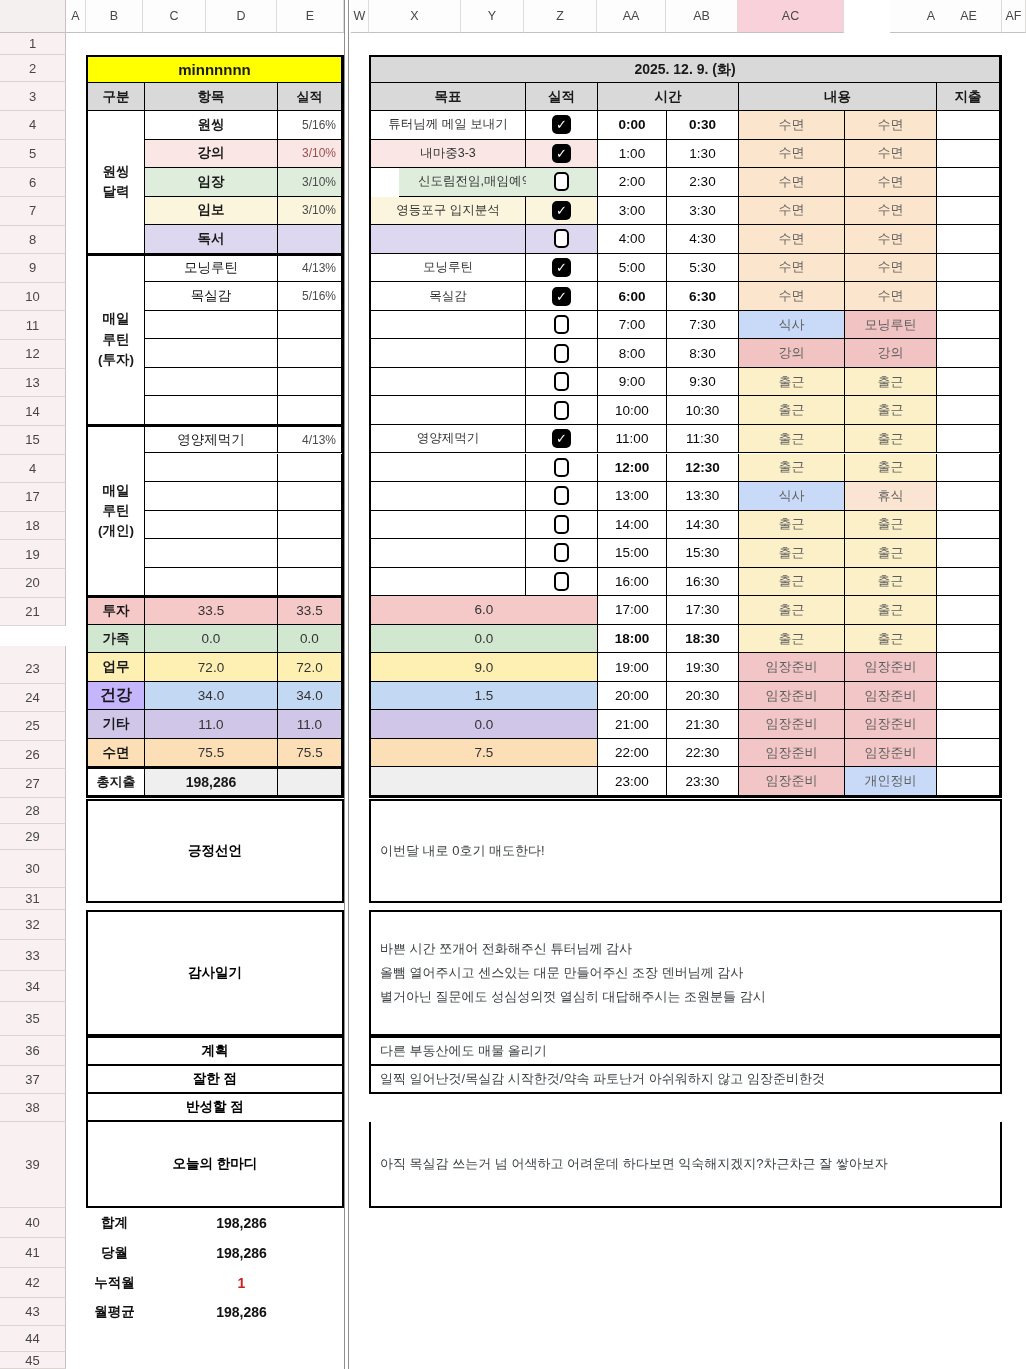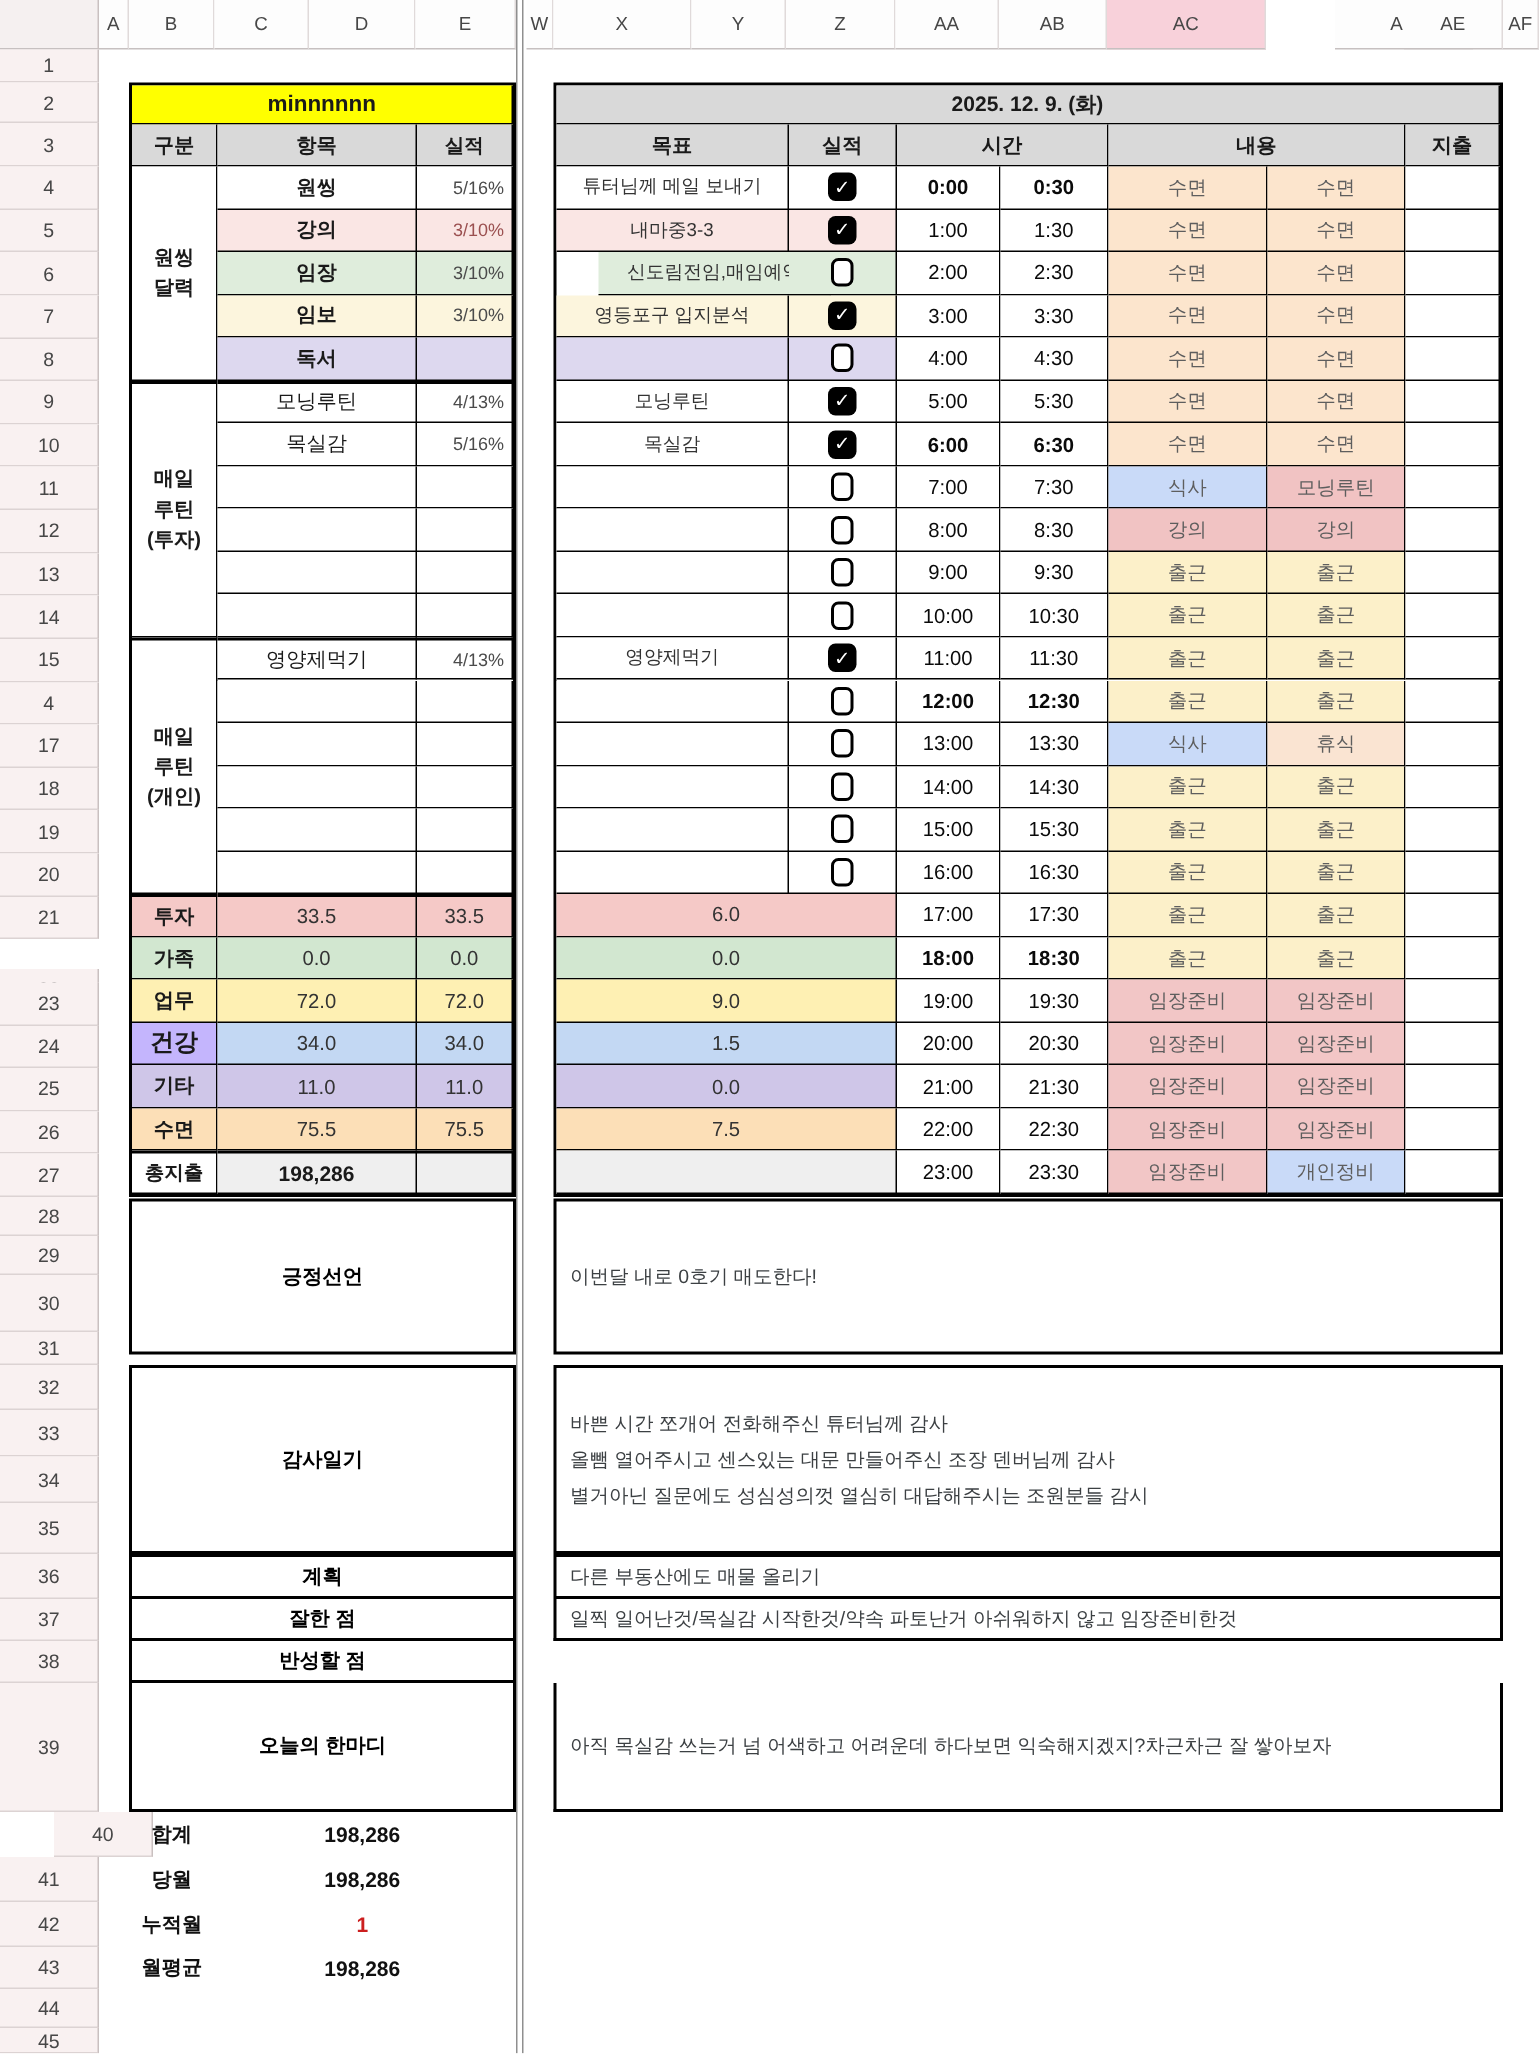--- a/index.html
+++ b/index.html
@@ -109,21 +109,21 @@
       <div class="rhd" style="top: 850px; height: 38px;">30</div>
       <div class="rhd" style="top: 888px; height: 22px;">31</div>
       <div class="rhd" style="top: 910px; height: 30px;">32</div>
       <div class="rhd" style="top: 940px; height: 31px;">33</div>
       <div class="rhd" style="top: 971px; height: 31px;">34</div>
       <div class="rhd" style="top: 1002px; height: 34px;">35</div>
       <div class="rhd" style="top: 1036px; height: 30px;">36</div>
       <div class="rhd" style="top: 1066px; height: 28px;">37</div>
       <div class="rhd" style="top: 1094px; height: 28px;">38</div>
       <div class="rhd" style="top: 1122px; height: 86px;">39</div>
-      <div class="rhd" style="top: 1208px; height: 30px; margin-left: 36px;">40</div>
+      <div class="rhd" style="top: 1208px; height: 30px;">40</div>
       <div class="rhd" style="top: 1238px; height: 30px;">41</div>
       <div class="rhd" style="top: 1268px; height: 30px;">42</div>
       <div class="rhd" style="top: 1298px; height: 28px;">43</div>
       <div class="rhd" style="top: 1326px; height: 26px;">44</div>
       <div class="rhd" style="top: 1352px; height: 17px;">45</div>
     </div>
   <div class="divider"></div>
 
   <div id="ltbl" class="tbl" style="left:86px;top:55px;width:258px;height:743px;">
       <div class="tc bold" style="left: 0px; top: 0px; width: 254px; height: 26px; background: rgb(255, 255, 0); font-size: 15px;">minnnnnn</div>

